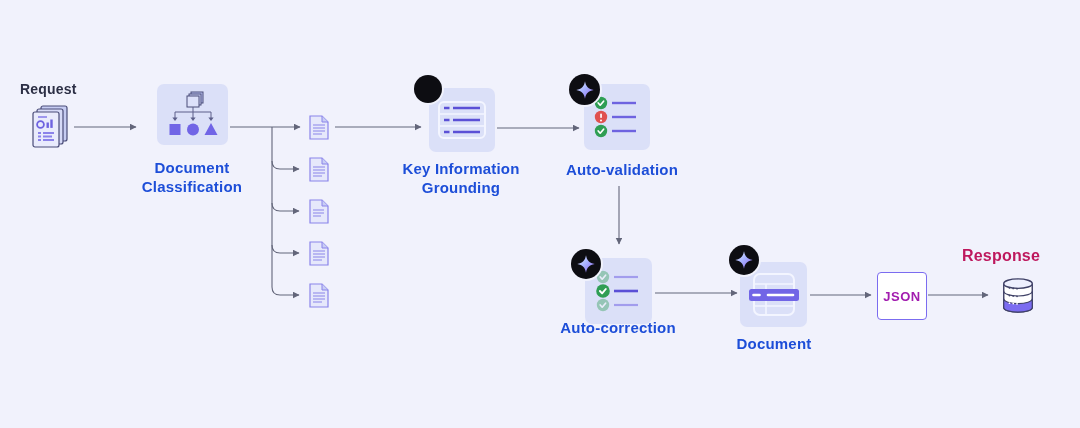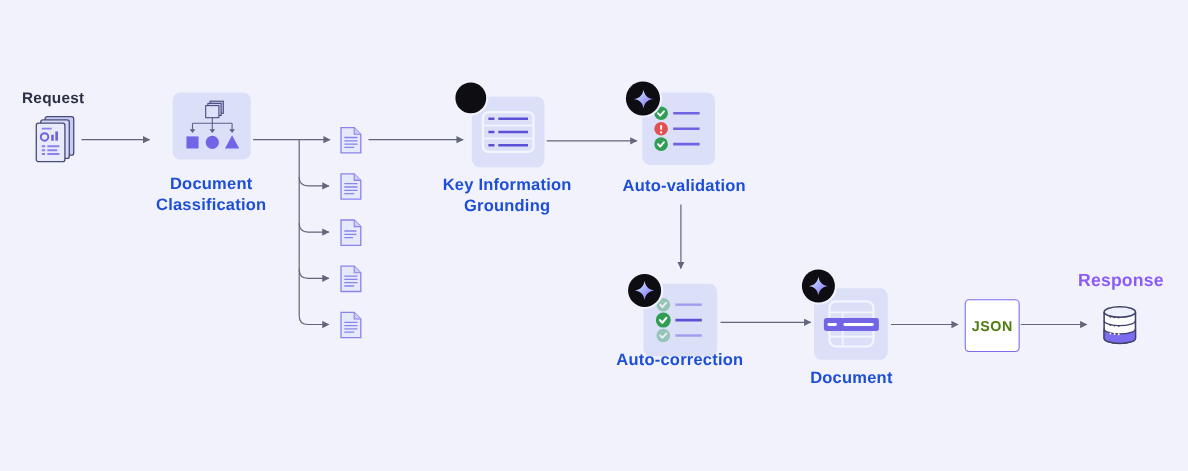--- a/index.html
+++ b/index.html
@@ -20,25 +20,25 @@
   }
   .node-label{
     position:absolute;text-align:center;color:#1d4ed8;font-weight:600;
     font-size:15px;line-height:19px;z-index:2;letter-spacing:.2px;
   }
   .connectors{position:absolute;left:0;top:0;z-index:1;pointer-events:none;}
   .json-box{
     position:absolute;left:877px;top:272px;width:48px;height:46px;z-index:2;
     background:#ffffff;border:1.5px solid #7b6cf0;border-radius:4px;
     display:flex;align-items:center;justify-content:center;
-    color:#4d7c0f;font-size:13px;font-weight:600;letter-spacing:.5px;
+    color:#a21caf;font-size:13px;font-weight:600;letter-spacing:.5px;
   }
   .response-label{
-    position:absolute;left:962px;top:247px;width:114px;text-align:center;z-index:2;
-    color:#8b5cf6;font-weight:700;font-size:16px;letter-spacing:.2px;
+    position:absolute;left:962px;top:247px;width:114px;z-index:2;
+    color:#be185d;font-weight:700;font-size:16px;letter-spacing:.2px;
   }
   .request-label{
     position:absolute;left:20px;top:81px;z-index:2;
     color:#2c2f45;font-weight:700;font-size:14px;letter-spacing:.2px;
   }
   svg{display:block;}
 </style>
 </head>
 <body>
 

